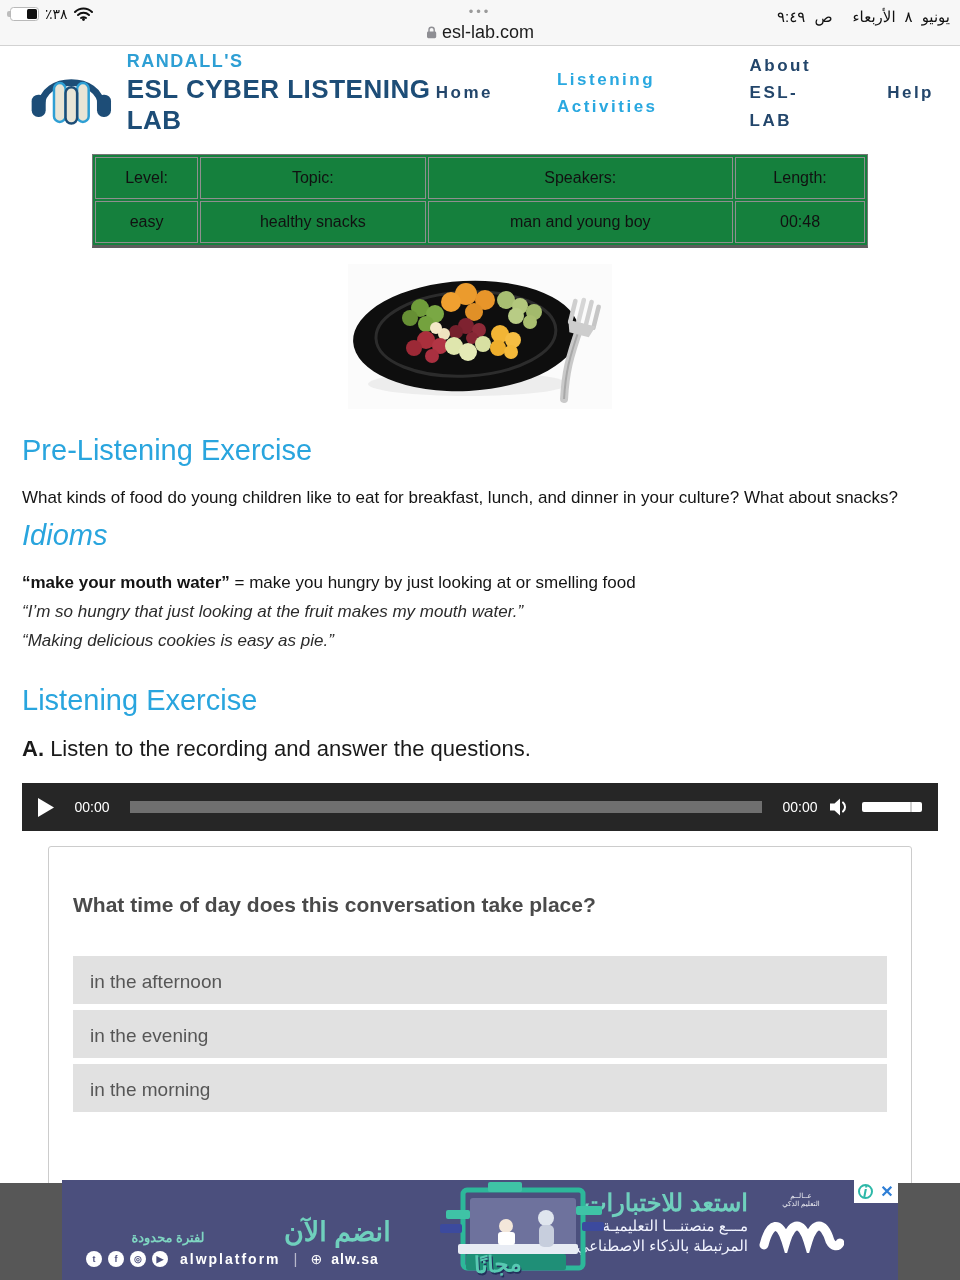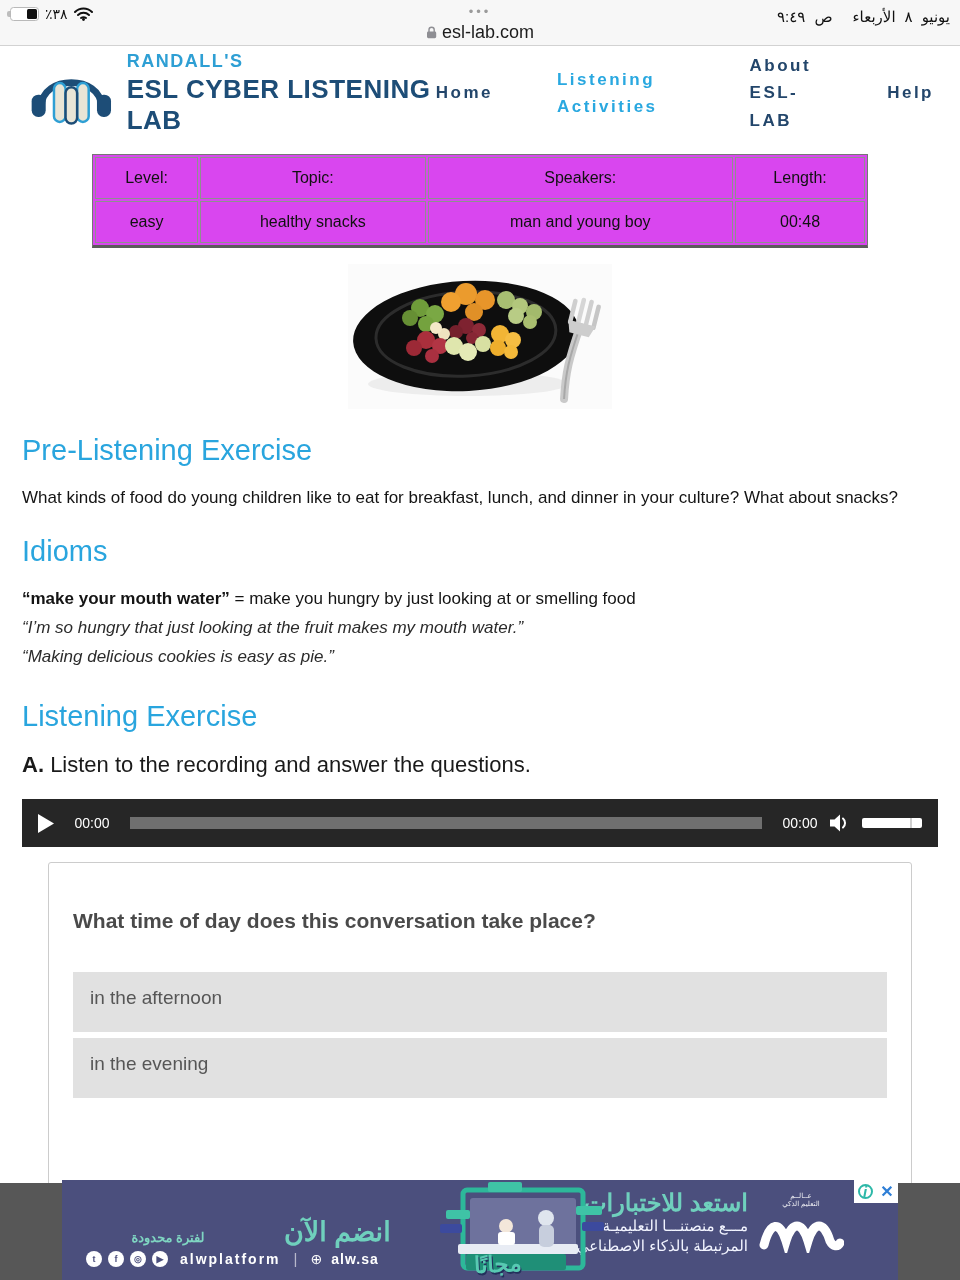--- a/index.html
+++ b/index.html
@@ -32,32 +32,32 @@
   .nav { display:flex; align-items:center; }
   .nav-item { font-size:17px; font-weight:bold; letter-spacing:2.5px; color:#23466b; line-height:1.6; cursor:pointer; }
   .nav-item.active { color:#29a8e0; }
   .nav-home { margin-left:0; }
   .nav-listening { margin-left:64px; }
   .nav-about { margin-left:92px; }
   .nav-help { margin-left:76px; }
 
   
   .info-table { width:776px; margin:14px auto 0; border-collapse:separate; border-spacing:2px;
-    border:1px solid #767676; border-bottom:3px solid #5c5c5c; background:#d946ef; }
+    border:1px solid #767676; border-bottom:3px solid #5c5c5c; background:#15803d; }
   .info-table td { border:1px solid #8f8f8f; text-align:center; height:42px; font-size:16px; color:#111; }
   .col-level{width:13.5%;} .col-topic{width:29.5%;} .col-speakers{width:40%;} .col-length{width:17%;}
 
   
   .photo { width:264px; height:145px; margin:16px auto 0; background:#fbfbfb; }
 
   
   .content { padding:0 22px; }
   h2.sec { color:#29a5de; font-size:29px; font-weight:normal; }
   .h-pre { margin-top:25px; }
-  .h-idioms { margin-top:27px; }
+  .h-idioms { margin-top:11px;font-style:italic; }
   .h-listening { margin-top:33px; }
   .para { font-size:17px; margin-top:21px; color:#141414; }
   .idiom-def { font-size:17px; color:#141414; }
   .idiom-ex { font-size:17px; color:#2b2b2b; font-style:italic; }
   .m-t20 { margin-top:21px; } .m-t8 { margin-top:9px; } .m-t26 { margin-top:26px; }
   .stepline { font-size:22px; margin-top:19px; }
 
   
   .player { margin:21px 0 0 0; height:48px; background:#262626; border-radius:0;
     display:flex; align-items:center; padding:0 16px; }
@@ -67,21 +67,21 @@
   .dtime { color:#fff; font-size:14px; width:44px; text-align:center; }
   .mute { margin:0 10px 0 8px; cursor:pointer; display:flex; align-items:center; }
   .volume { width:60px; height:10px; background:#ffffff; border-radius:2px; position:relative; cursor:pointer; }
   .volume .notch { position:absolute; right:10px; top:0; width:2px; height:10px; background:#cfcfcf; }
 
   
   .quiz-card { margin:15px 26px 0 26px; height:405px; background:#fff; border:1px solid #cccccc;
     border-radius:3px; padding:46px 24px 0 24px; }
   .question { font-size:21px; font-weight:bold; color:#4a4a4a; }
   .options { margin-top:39px; }
-  .option { background:#e1e1e1; height:60px; line-height:52px; padding-left:17px; font-size:19px;
+  .option { background:#e1e1e1; height:48px; line-height:52px; padding-left:17px; font-size:19px;
     color:#565656; margin-bottom:6px; cursor:pointer; }
 
   
   .dark-band { position:absolute; left:0; right:0; top:1183px; height:97px; background:#575757; }
   .ad { position:absolute; left:62px; top:1180px; width:836px; height:100px; background:#4b4f7d; overflow:hidden; cursor:pointer; }
   .adchoices { position:absolute; right:0; top:0; display:flex; z-index:5; }
   .adc-box { width:22px; height:23px; background:#fff; display:flex; align-items:center; justify-content:center; cursor:pointer; }
   .adc-info { color:#2db8a8; font-size:15px; font-weight:bold; border:2px solid #2db8a8; border-radius:50%; width:15px; height:15px; line-height:11px; text-align:center; font-style:italic; }
   .adc-x { color:#2f7fd6; font-size:16px; font-weight:bold; }
 
@@ -275,20 +275,21 @@
     <div class="volume">
         <div class="notch"></div>
       </div>
   </div>
 
   <div class="quiz-card">
     <div class="question">What time of day does this conversation take place?</div>
     <div class="options">
       <div class="option">in the afternoon</div>
       <div class="option">in the evening</div>
+      <div class="option">in the morning</div>
     </div>
   </div>
 </div>
 
 <div class="dark-band"></div>
 
 <div class="ad">
   <div class="adchoices">
     <div class="adc-box">
       <div class="adc-info">i</div>

